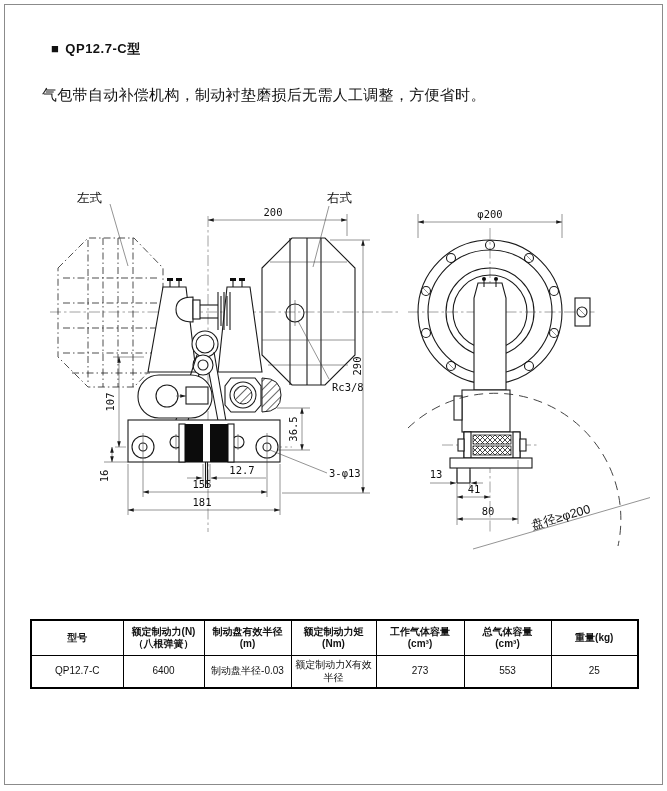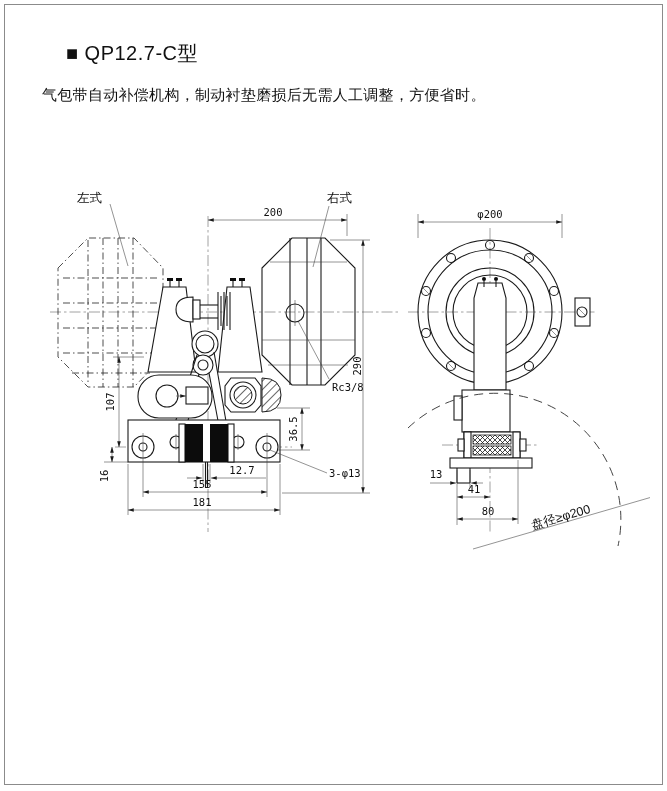--- a/index.html
+++ b/index.html
@@ -1,18 +1,18 @@
 <!DOCTYPE html>
 <html><head>
 <meta charset="utf-8">
 <style>
   html,body{margin:0;padding:0;background:#fff;}
   body{width:667px;height:791px;position:relative;font-family:"Liberation Sans",sans-serif;color:#111;overflow:hidden;}
   .frame{position:absolute;left:4px;top:4px;width:657px;height:779px;border:1px solid #8b8b8b;}
-  .title{position:absolute;left:66px;top:40px;font-size:20px;font-weight:normal;letter-spacing:.5px;white-space:nowrap;}
+  .title{position:absolute;left:51px;top:40px;font-size:13px;font-weight:bold;letter-spacing:.5px;white-space:nowrap;}
   .title .bullet{display:inline-block;margin-right:6px;}
   .desc{position:absolute;left:42px;top:86px;font-size:15px;letter-spacing:.3px;white-space:nowrap;}
   svg.drawing{position:absolute;left:30px;top:180px;}
   
   .s{stroke:#1a1a1a;stroke-width:1.1;fill:none;}
   .sw{stroke:#1a1a1a;stroke-width:1.1;fill:#fff;}
   .t{stroke:#3a3a3a;stroke-width:.55;fill:none;}
   .cl{stroke:#555;stroke-width:.55;fill:none;stroke-dasharray:11 3 2.5 3;}
   .ph{stroke:#2e2e2e;stroke-width:.85;fill:none;stroke-dasharray:7 3 1.5 3;}
   .arc{stroke:#2e2e2e;stroke-width:.9;fill:none;stroke-dasharray:9 6;}
@@ -276,14 +276,37 @@
   <colgroup>
     <col style="width:92px">
       <col style="width:81px">
       <col style="width:87px">
       <col style="width:85px">
       <col style="width:88px">
       <col style="width:87px">
       <col style="width:87px">
   </colgroup>
   <tbody>
+      <tr>
+    <th>型号</th>
+    <th>额定制动力(N)
+（八根弹簧）</th>
+    <th>制动盘有效半径
+(m)</th>
+    <th>额定制动力矩
+(Nm)</th>
+    <th>工作气体容量
+(cm³)</th>
+    <th>总气体容量
+(cm³)</th>
+    <th>重量(kg)</th>
+  </tr>
+  <tr>
+    <td>QP12.7-C</td>
+    <td>6400</td>
+    <td>制动盘半径-0.03</td>
+    <td>额定制动力X有效半径</td>
+    <td>273</td>
+    <td>553</td>
+    <td>25</td>
+  </tr>
 </tbody>
   </table>
 
 </body></html>

